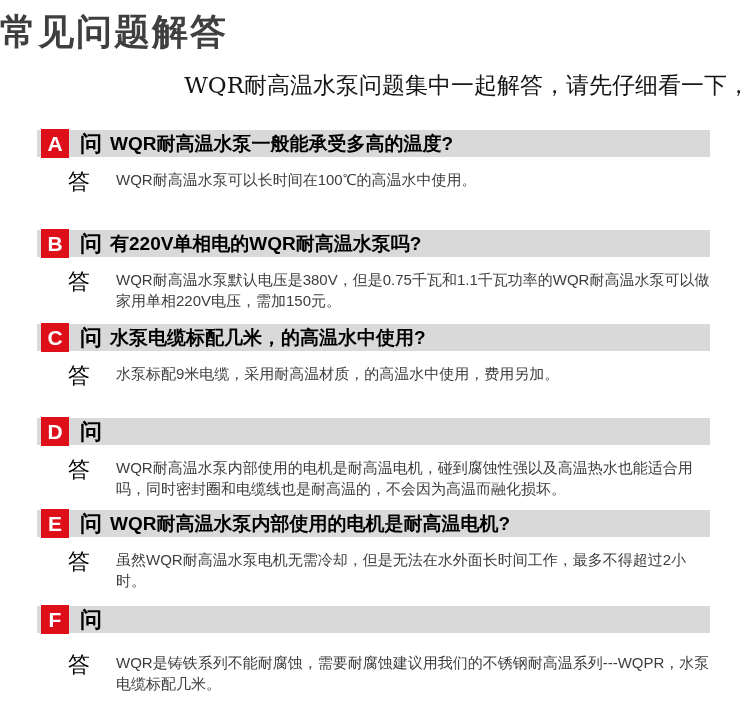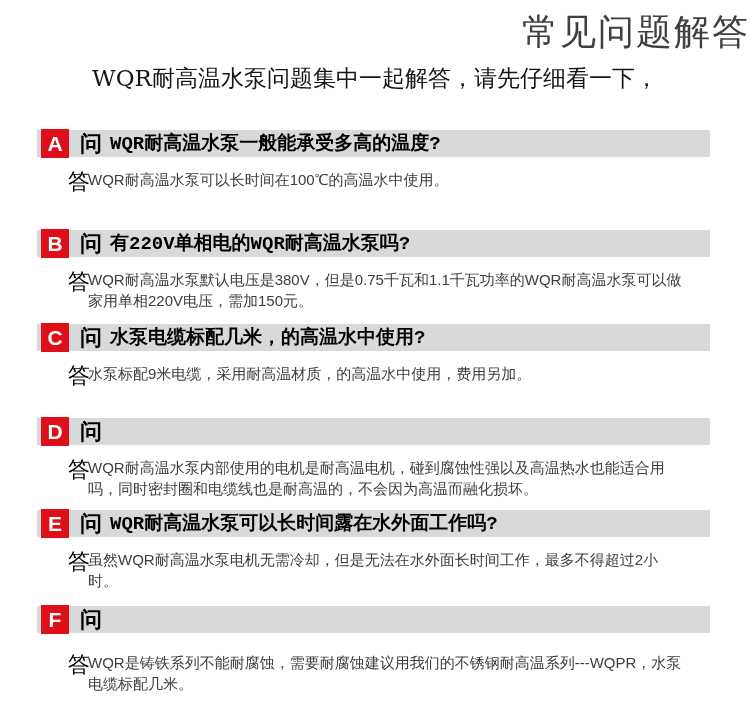--- a/index.html
+++ b/index.html
@@ -11,30 +11,30 @@
     width: 750px;
     height: 701px;
     position: relative;
     overflow: hidden;
     font-family: "Liberation Sans", sans-serif;
   }
   
   .page-title {
     margin: 0;
     padding-top: 8px;
-    text-align: right;
+    text-align: left;
     font-family: "DejaVu Serif", serif;
-    font-weight: normal;
+    font-weight: bold;
     font-size: 36px;
     letter-spacing: 2px;
     color: var(--title-text, #3f3f3f);
   }
   .subtitle {
-    margin-top: 6px;
-    text-align: center;
+    margin-top: 13px;
+    text-align: right;
     font-family: "DejaVu Serif", serif;
     font-size: 23px;
     line-height: 30px;
     color: #151515;
   }
   
   .faq-item {
     position: absolute;
     left: 0;
     right: 0;
@@ -67,21 +67,21 @@
     font-family: "DejaVu Serif", serif;
     font-weight: bold;
     font-size: 22px;
     line-height: 29px;
     color: #000000;
   }
   .q-text {
     position: absolute;
     left: 73px;
     top: 0;
-    font-family: Liberation Mono, monospace;
+    font-family: Liberation Sans, sans-serif;
     font-weight: bold;
     font-size: 19px;
     line-height: 28px;
     color: #000000;
     white-space: nowrap;
   }
   .answer {
     position: relative;
     margin-left: 68px;
     margin-top: 12px;
@@ -90,21 +90,21 @@
   .a-marker {
     position: absolute;
     left: 0;
     top: -2px;
     font-family: "DejaVu Serif", serif;
     font-size: 22px;
     color: #000000;
   }
   .a-text {
     display: block;
-    margin-left: 20px;
+    margin-left: 48px;
     width: 594px;
     font-family: "Liberation Sans", sans-serif;
     font-size: 15px;
     line-height: 21px;
     color: var(--answer-text, #3d3d3d);
   }
 </style>
 </head>
 <body>
 
@@ -159,21 +159,21 @@
   <div class="answer">
     <span class="a-marker">答</span>
     <span class="a-text">WQR耐高温水泵内部使用的电机是耐高温电机，碰到腐蚀性强以及高温热水也能适合用吗，同时密封圈和电缆线也是耐高温的，不会因为高温而融化损坏。</span>
   </div>
 </section>
 
 <section class="faq-item" style="top:510px">
   <div class="q-bar">
     <span class="badge">E</span>
     <span class="q-marker">问</span>
-    <span class="q-text">WQR耐高温水泵可以长时间露在水外面工作吗?</span>
+    <span class="q-text">WQR耐高温水泵内部使用的电机是耐高温电机?</span>
   </div>
   <div class="answer">
     <span class="a-marker">答</span>
     <span class="a-text">虽然WQR耐高温水泵电机无需冷却，但是无法在水外面长时间工作，最多不得超过2小时。</span>
   </div>
 </section>
 
 <section class="faq-item" style="top:606px">
   <div class="q-bar">
     <span class="badge">F</span>

